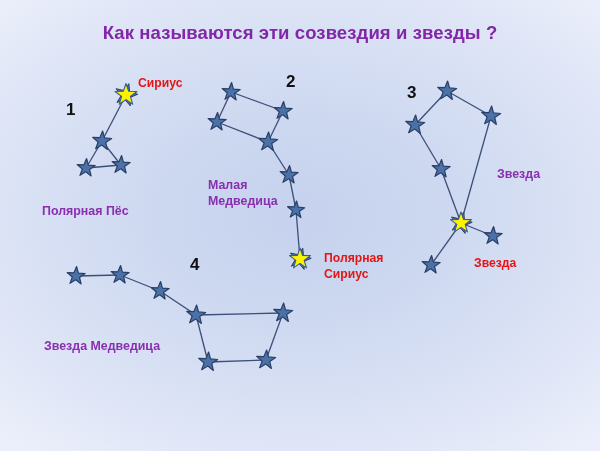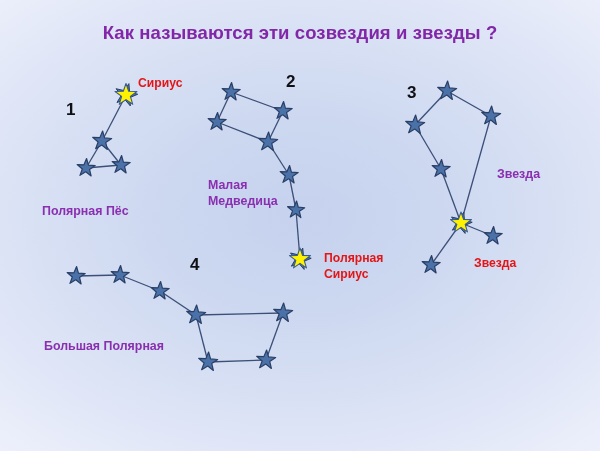--- a/index.html
+++ b/index.html
@@ -152,20 +152,20 @@
 
   <div class="num num-1">1</div>
   <div class="num num-2">2</div>
   <div class="num num-3">3</div>
   <div class="num num-4">4</div>
 
   <div class="const-label lbl-dog">Полярная Пёс</div>
   <div class="const-label lbl-umi">Малая
 Медведица</div>
   <div class="const-label lbl-boo">Звезда</div>
-  <div class="const-label lbl-uma">Большая Полярная</div>
+  <div class="const-label lbl-uma">Звезда Медведица</div>
 
   <div class="star-label lbl-sirius">Сириус</div>
   <div class="star-label lbl-polar">Полярная
 Сириус</div>
   <div class="star-label lbl-arct">Звезда</div>
 
 </div>
 
 </body></html>

